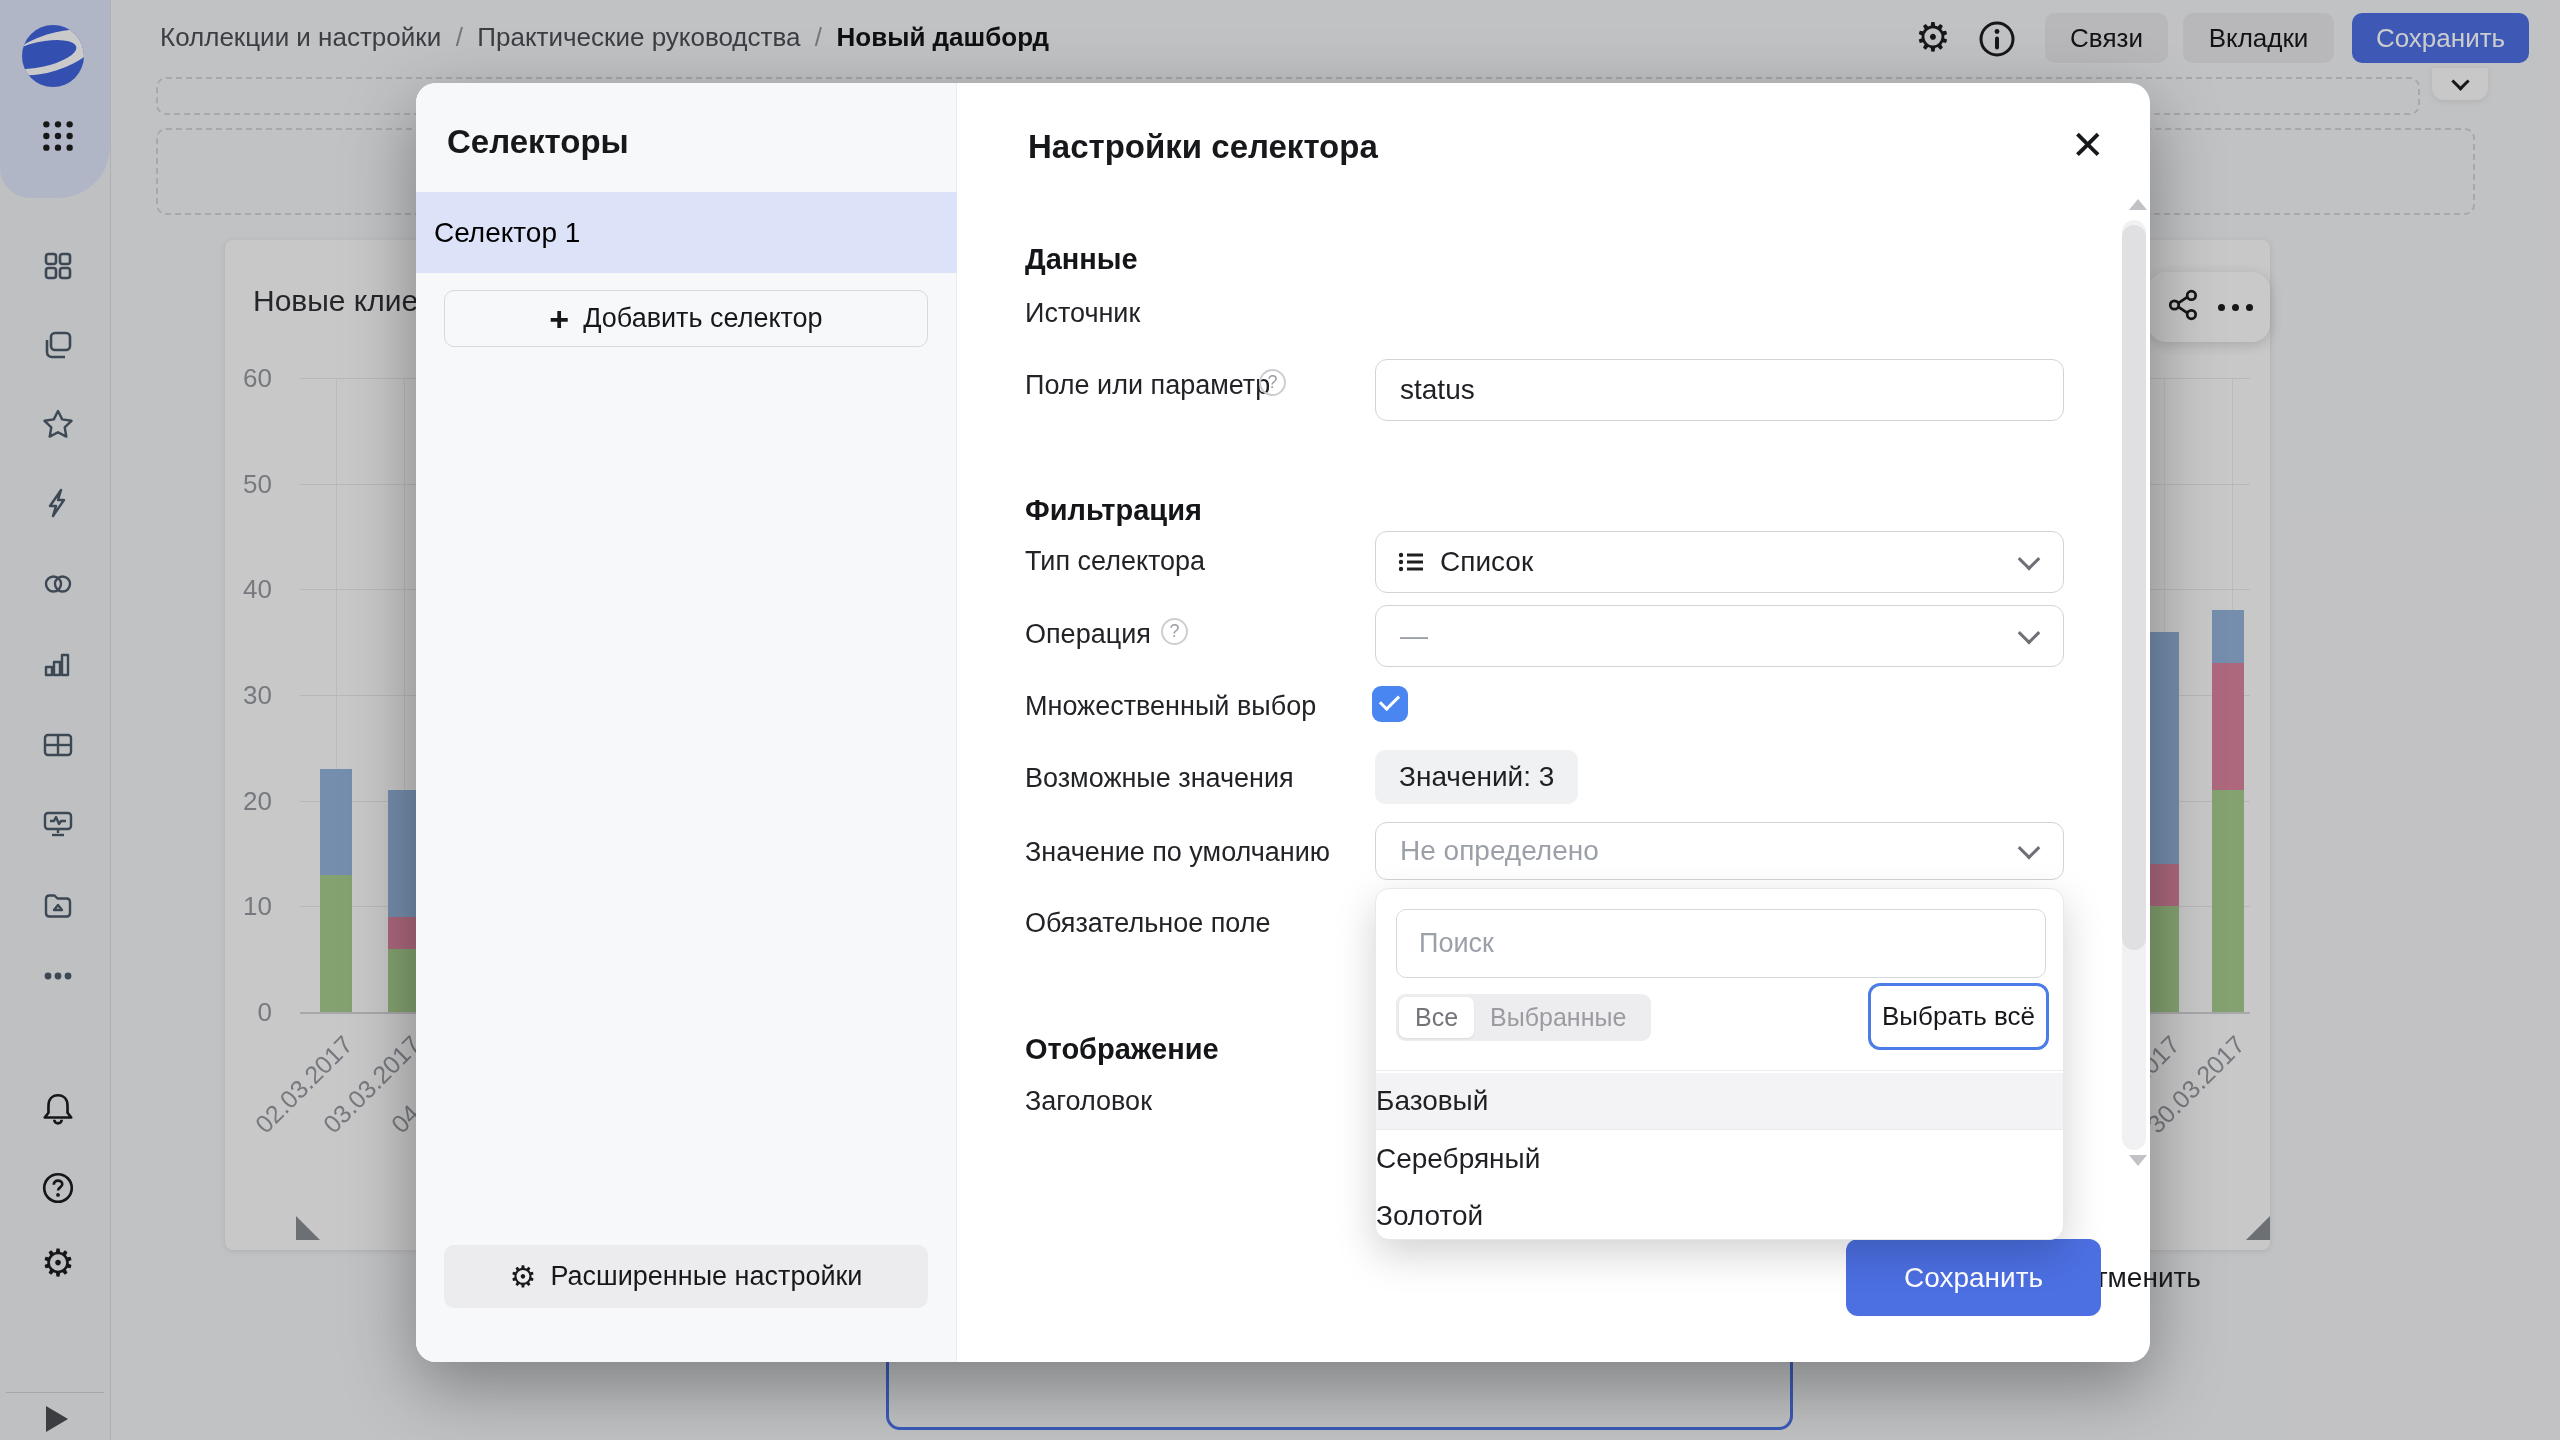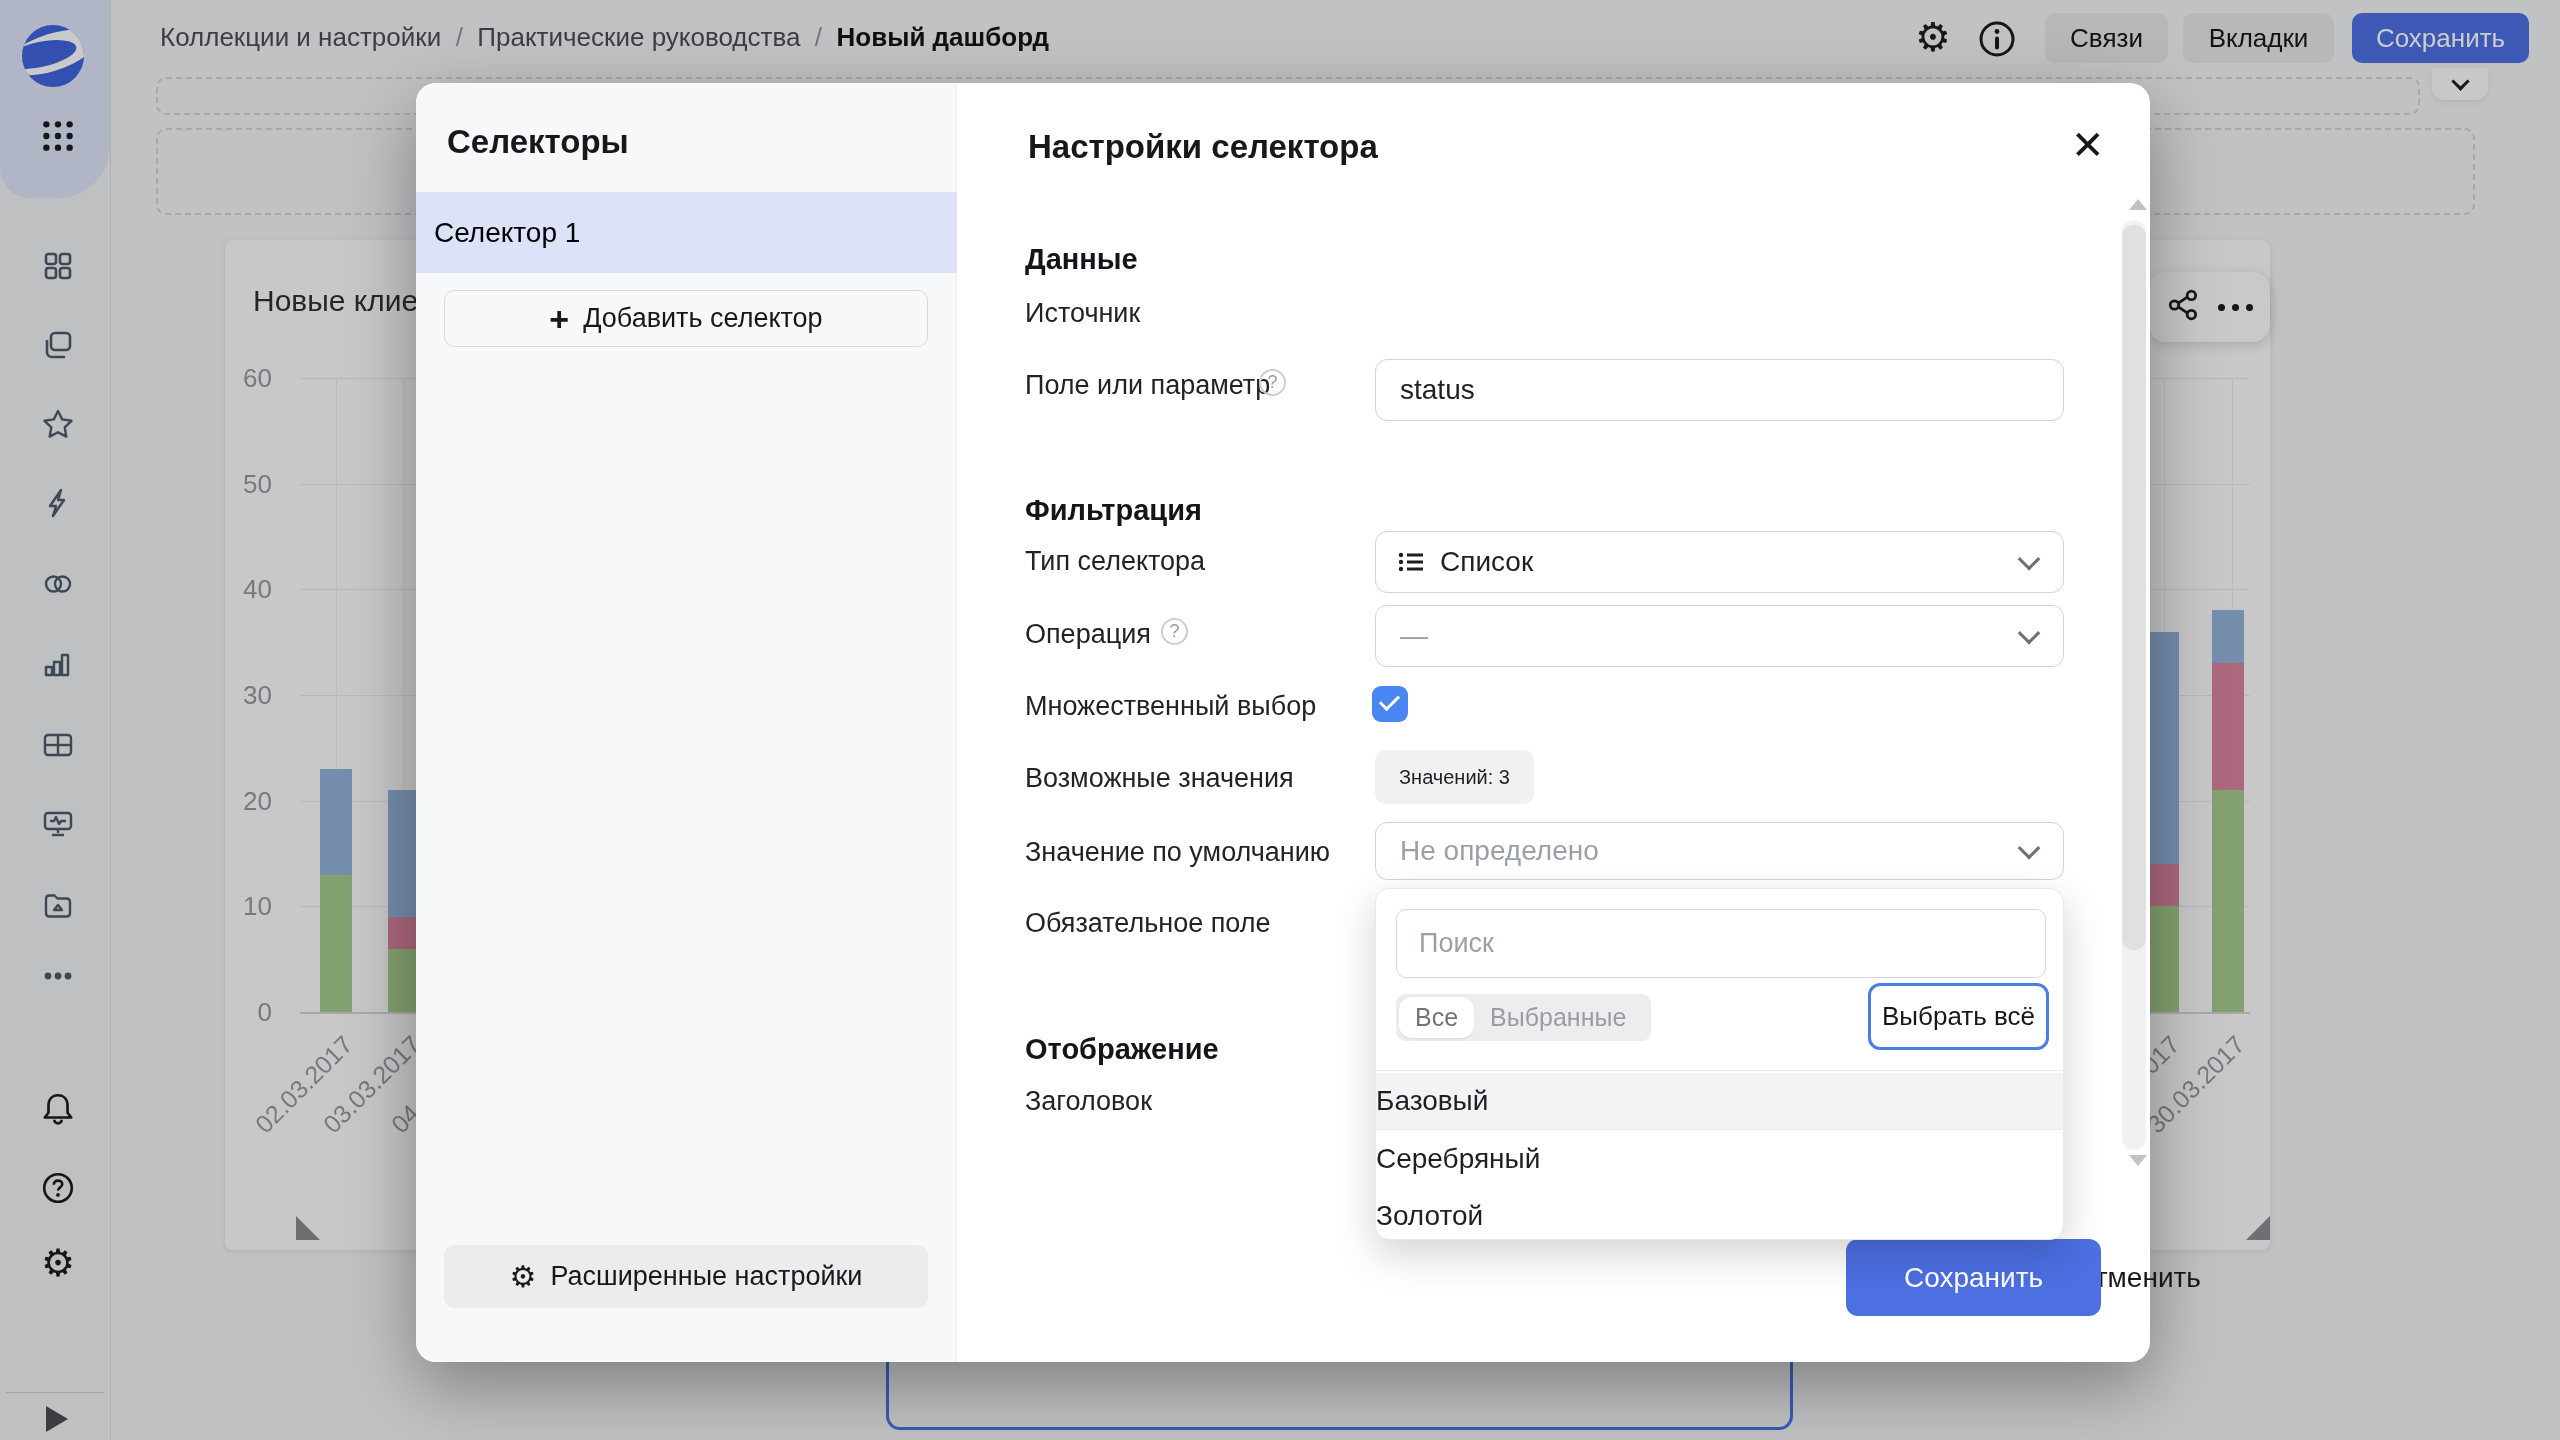--- a/index.html
+++ b/index.html
@@ -62,40 +62,40 @@
   .sec-head{font-size:29px;font-weight:bold;color:#141519;margin-top:28px;}
   .f-label{font-size:27px;color:#222327;}
   .field{border:1.5px solid #d2d3d8;border-radius:12px;background:#fff;box-sizing:border-box;
     display:flex;align-items:center;font-size:28px;color:#1f2024;}
   .field .val{margin-left:24px;}
   .field .ph{color:#9ba0a8;}
   .field .chevwrap{position:absolute;right:26px;top:50%;transform:translateY(-62%);}
   .help{display:inline-flex;width:27px;height:27px;border:2px solid #cdced2;border-radius:50%;
     align-items:center;justify-content:center;font-size:18px;color:#9a9ca3;box-sizing:border-box;}
   .badge{background:#f0f1f3;border-radius:10px;display:inline-flex;align-items:center;
-    font-size:20px;color:#1f2024;padding:0 24px;height:54px;}
+    font-size:28px;color:#1f2024;padding:0 24px;height:54px;}
   .checkbox{width:36px;height:36px;background:#4a86f2;border-radius:9px;position:relative;}
   .checkbox:after{content:"";position:absolute;left:8px;top:9px;width:16px;height:8px;
     border-left:3.5px solid #fff;border-bottom:3.5px solid #fff;transform:rotate(-45deg);}
   .scroll-track{left:1706px;top:137px;width:24px;height:930px;background:#f1f1f3;border-radius:12px;}
   .scroll-thumb{left:0;top:5px;width:24px;height:725px;background:#e0e0e3;border-radius:12px;}
   .arr-up{width:0;height:0;border-left:9px solid transparent;border-right:9px solid transparent;
     border-bottom:11px solid #c2c2c6;}
   .arr-down{width:0;height:0;border-left:9px solid transparent;border-right:9px solid transparent;
     border-top:11px solid #c2c2c6;}
   
   .popup{left:959px;top:805px;width:689px;height:352px;background:#fff;border:1px solid #e8e8ea;
     border-radius:14px;box-shadow:0 14px 40px rgba(0,0,0,.18);z-index:30;box-sizing:border-box;overflow:hidden;}
   .popup input{position:absolute;left:20px;top:20px;width:650px;height:69px;border:1.5px solid #d6d7db;
     border-radius:10px;box-sizing:border-box;font-family:"Liberation Sans",sans-serif;font-size:27px;
     padding:0 22px;color:#1f2024;outline:none;}
   .popup input::placeholder{color:#9ba0a8;}
   .seg{left:20px;top:105px;width:255px;height:47px;background:#ededef;border-radius:9px;
     display:flex;align-items:center;padding:0 3px;box-sizing:border-box;}
-  .seg .on{background:#fff;border-radius:13px;height:41px;display:flex;align-items:center;
+  .seg .on{background:#fff;border-radius:7px;height:41px;display:flex;align-items:center;
     padding:0 16px;font-size:25px;color:#73747a;box-shadow:0 1px 2px rgba(0,0,0,.08);}
   .seg .off{padding:0 16px;font-size:25px;color:#9b9ca2;}
   .btn-ring{left:492px;top:94px;width:181px;height:67px;background:#fff;border:3px solid #4b7ce8;
     border-radius:12px;display:flex;align-items:center;justify-content:center;font-size:26px;color:#17181b;
     box-sizing:border-box;}
   .opt{position:absolute;left:0;width:689px;height:57px;display:flex;align-items:center;font-size:28px;color:#1f2024;}
   .opt span{}
   .opt.hl{background:#f3f3f5;border-bottom:1px solid #ececee;box-sizing:border-box;}
   .footer-save{background:#4c6fe2;border-radius:12px;color:#fff;display:flex;align-items:center;
     justify-content:center;font-size:28px;}

